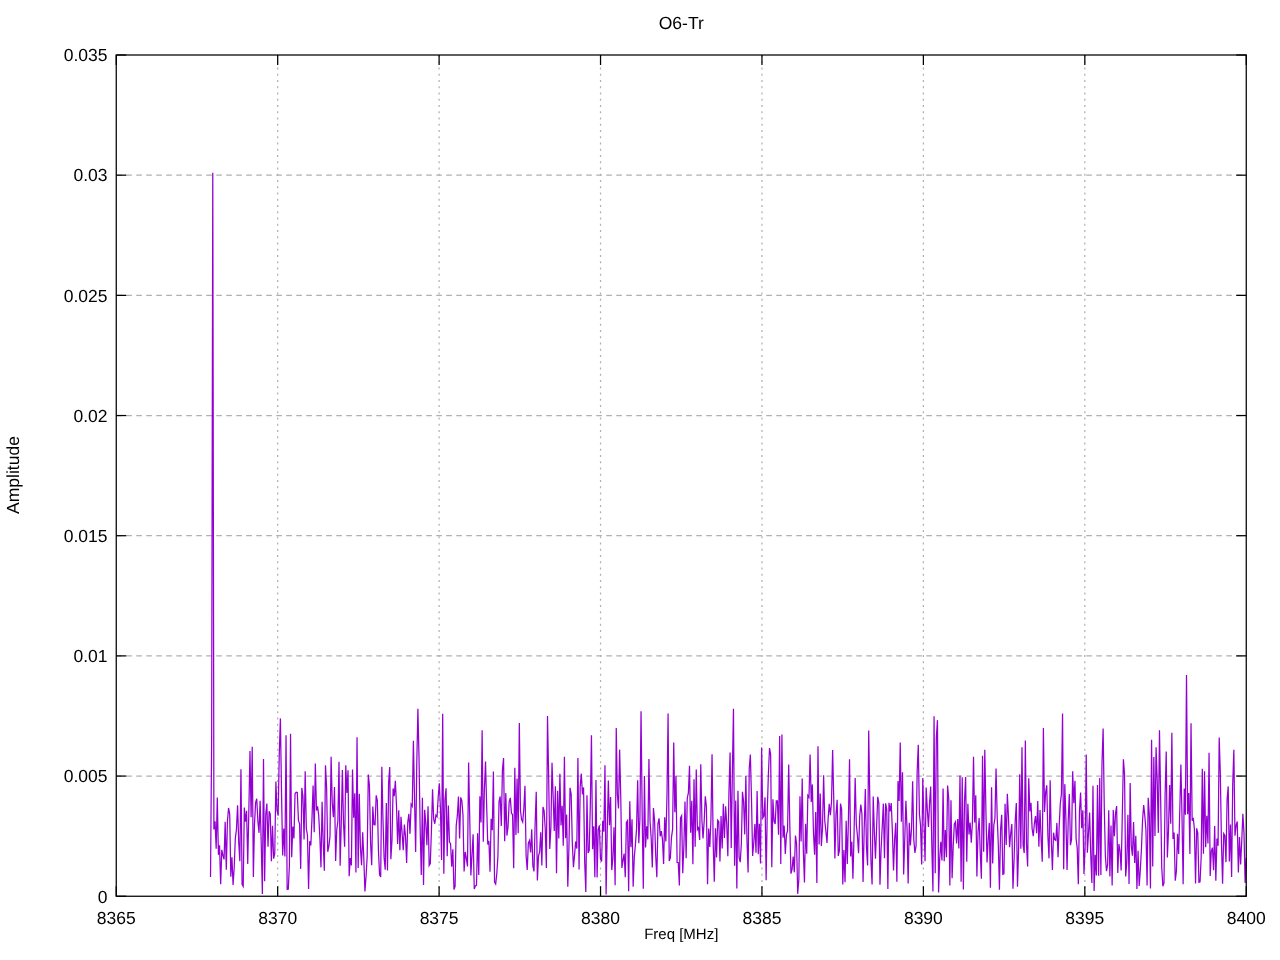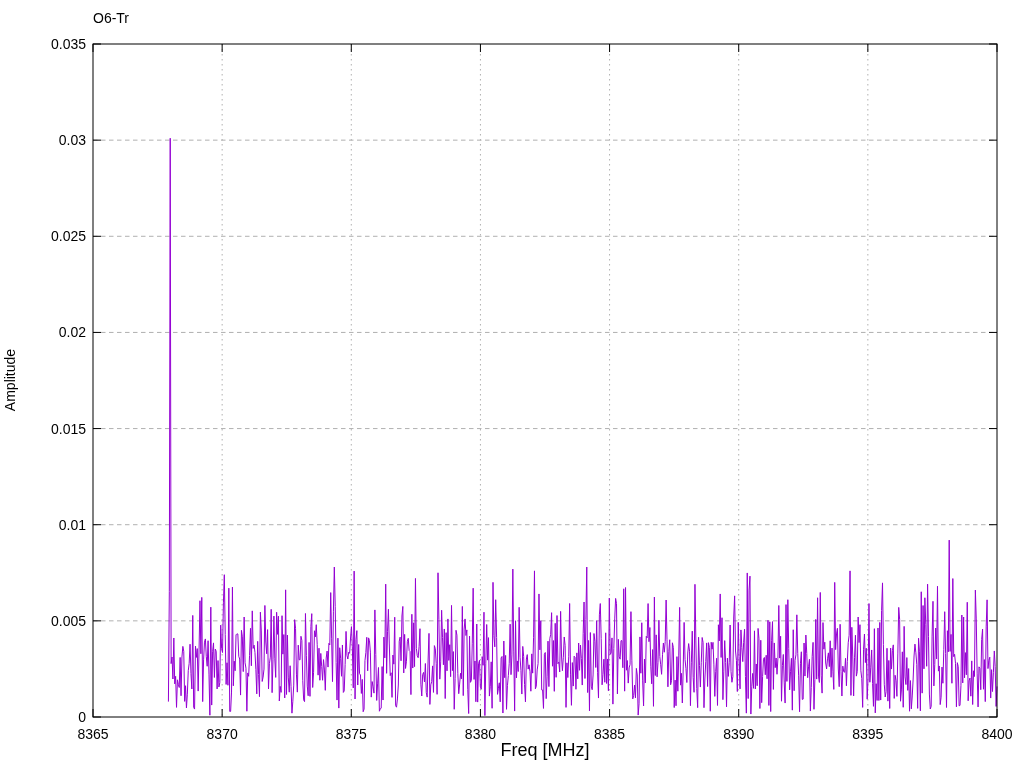--- a/index.html
+++ b/index.html
@@ -5,25 +5,25 @@
   html,body{margin:0;padding:0;background:#ffffff;}
   .canvas{
     position:relative;
     width:1024px;height:768px;
     background:#ffffff;
     font-family:"Liberation Sans", sans-serif;
     overflow:hidden;
   }
   .chart-title{
     position:absolute;top:10px;left:93px;width:904px;
-    text-align:left;font-size:14px;color:#000;
+    text-align:center;font-size:14px;color:#000;
   }
   .x-axis-label{
     position:absolute;top:740px;left:93px;width:904px;
-    text-align:center;font-size:18px;color:#000;
+    text-align:center;font-size:12px;color:#000;
   }
   .y-axis-label{
     position:absolute;left:-75px;top:372px;width:170px;
     text-align:center;font-size:14px;color:#000;
     transform:rotate(-90deg);transform-origin:center center;
   }
   svg{position:absolute;top:0;left:0;}
   svg text{font-family:"Liberation Sans", sans-serif;font-size:14px;fill:#000;}
 </style>
 </head>

